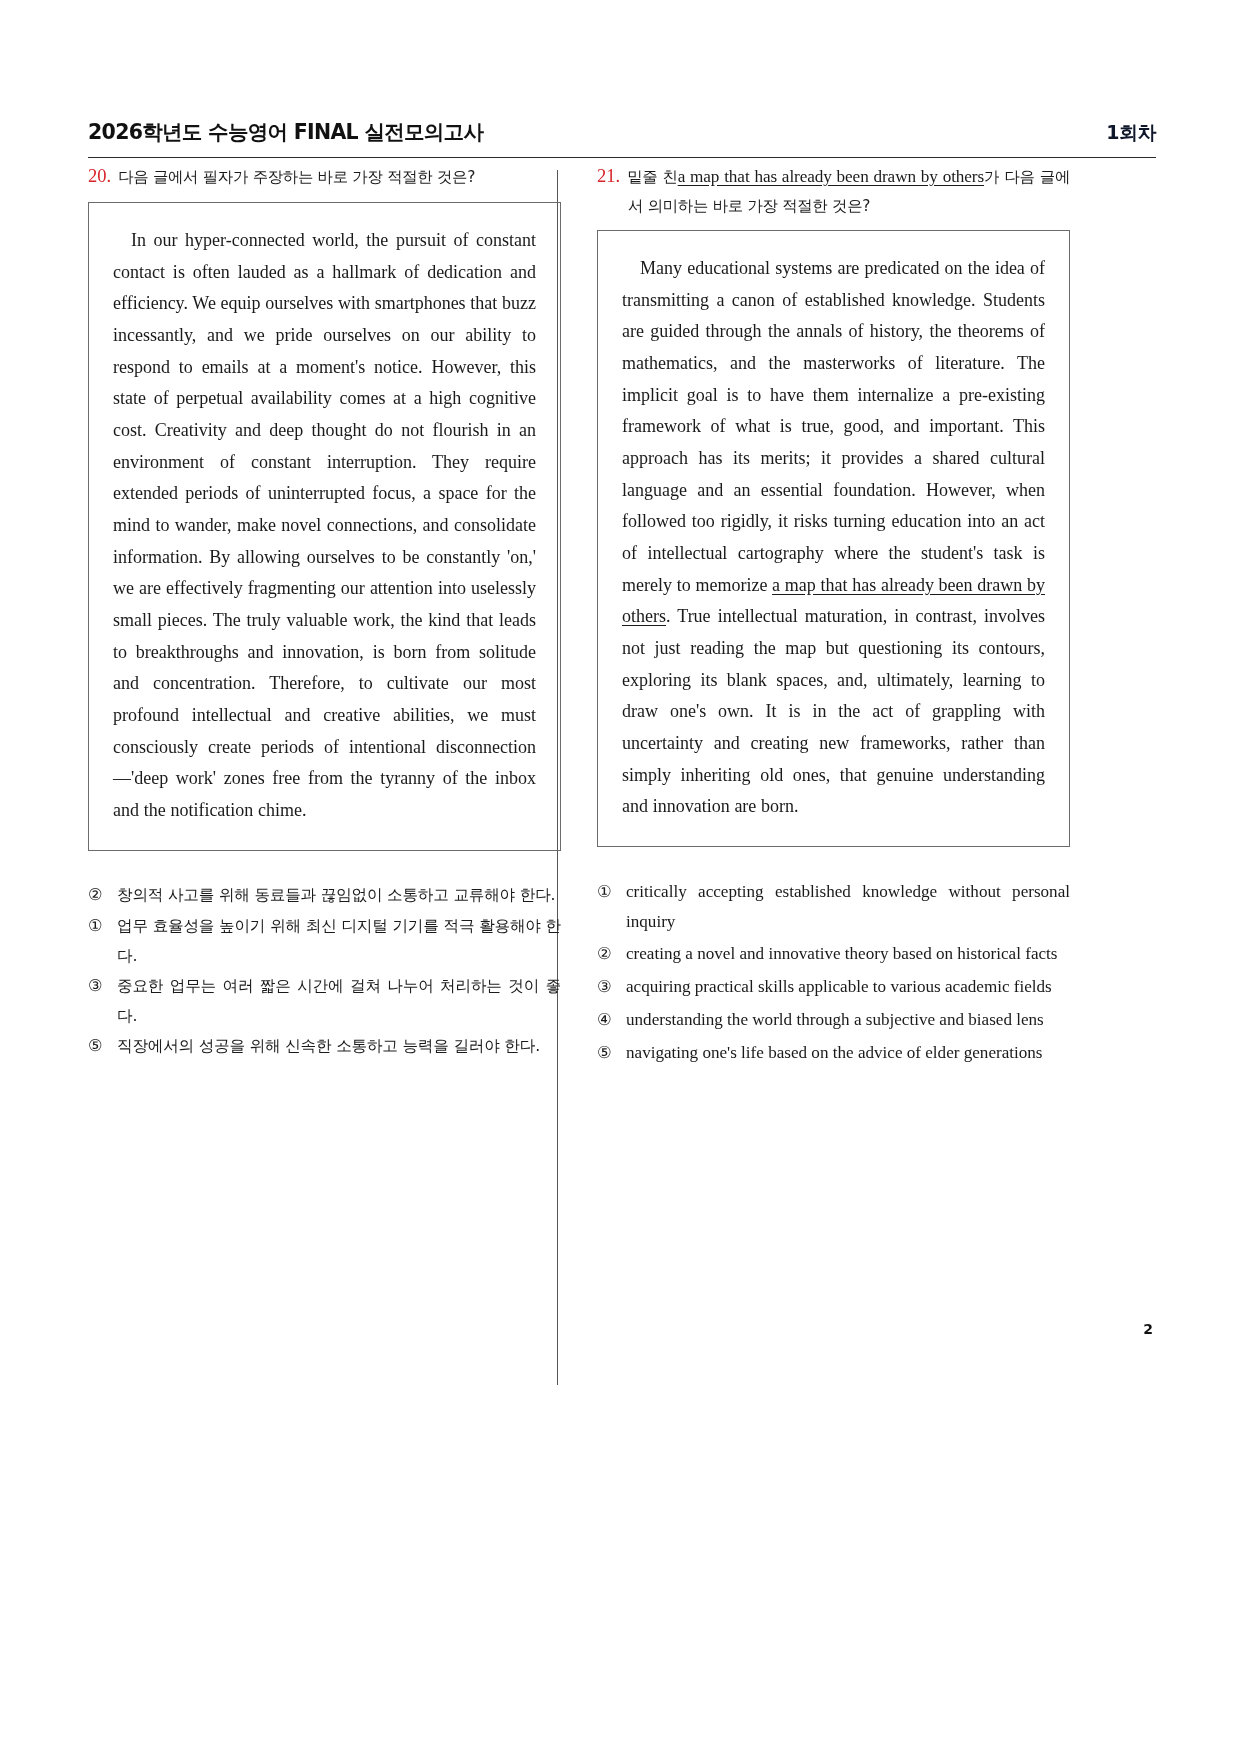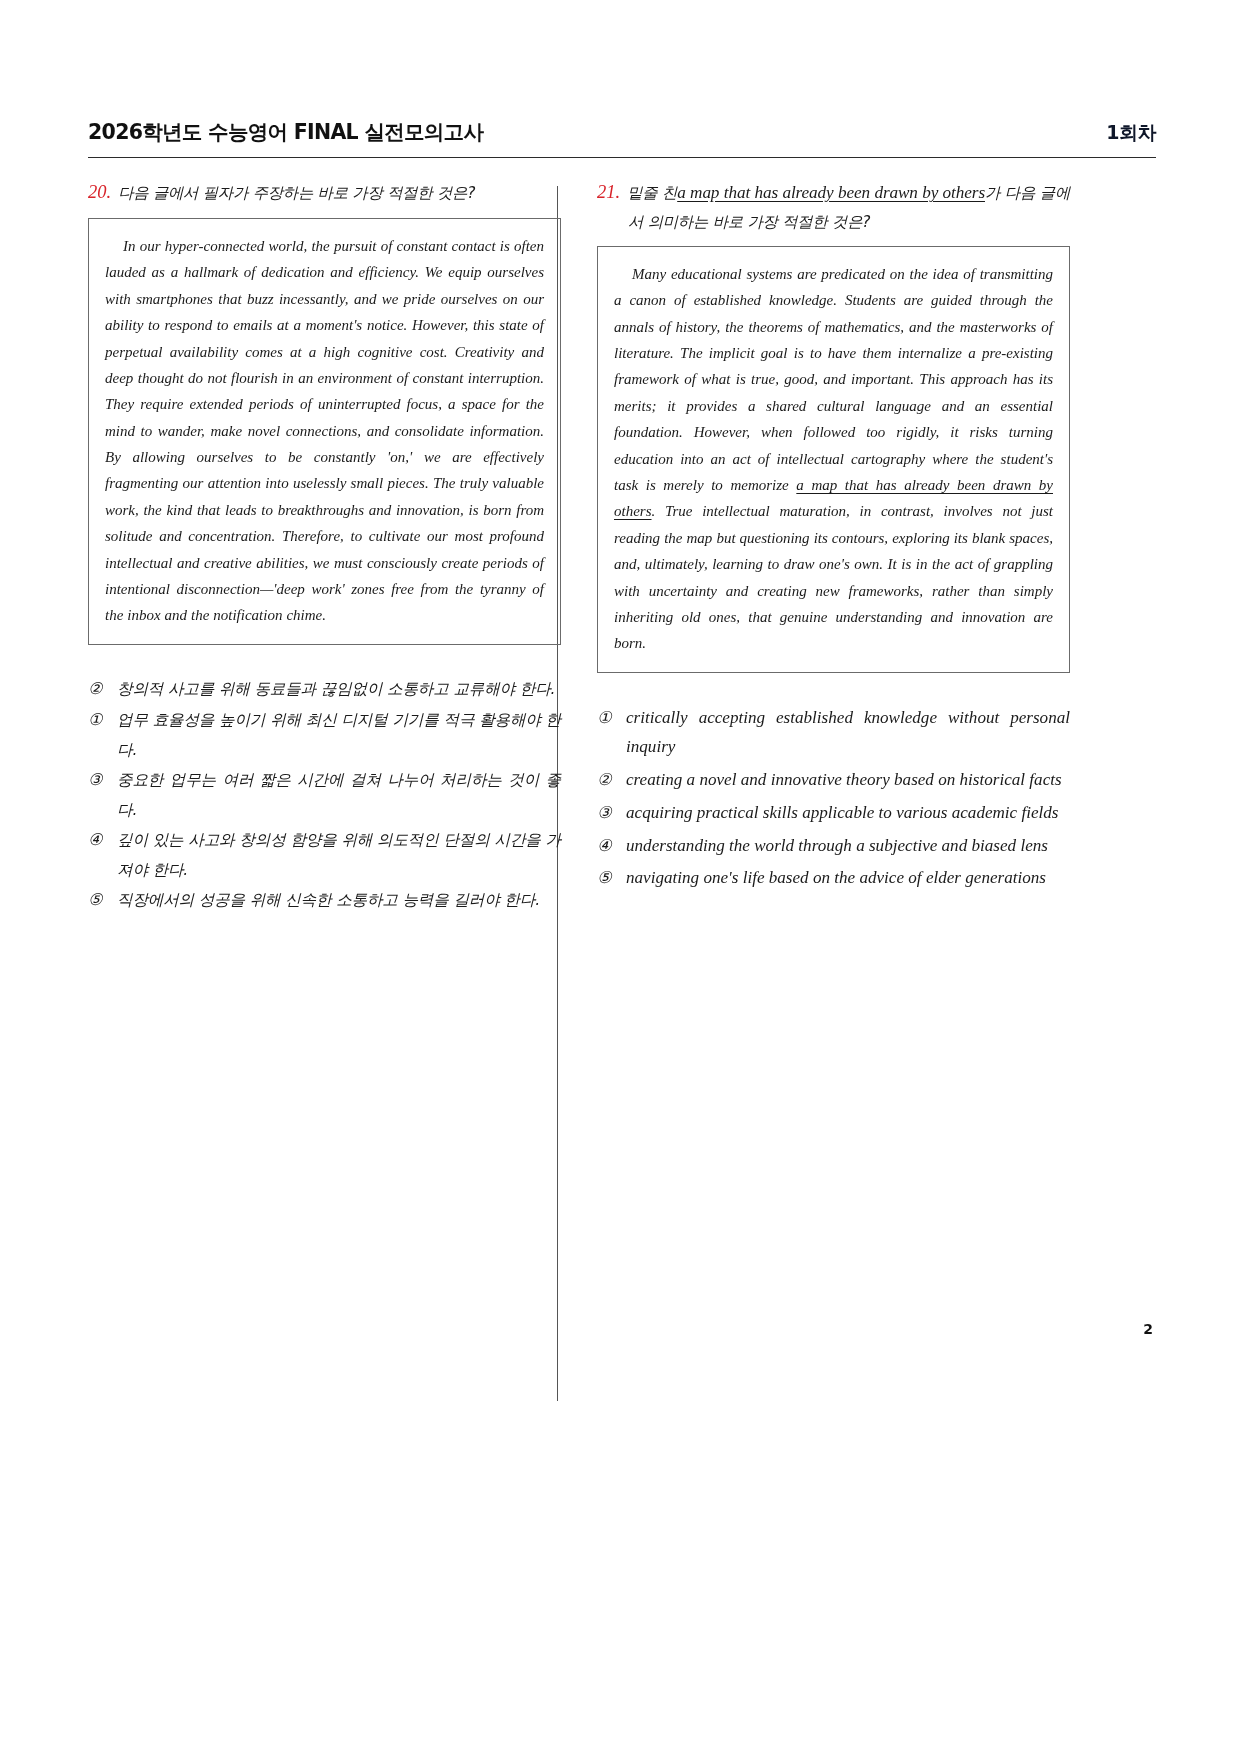--- a/index.html
+++ b/index.html
@@ -57,24 +57,23 @@
     top: 157px;
     width: 1068px;
     height: 1px;
     background: #2b2b2b;
   }
 
   
   .columns {
     position: absolute;
     left: 88px;
-    top: 178px;
+    top: 162px;
     width: 1068px;
     height: 1330px;
-    font-style: italic;
   }
   .col {
     position: absolute;
     top: 0;
     width: 473px;
   }
   .col-left  { left: 0px; }
   .col-right { left: 509px; }
 
   .col-divider {
@@ -115,22 +114,22 @@
   }
 
   
   .passage {
     border: 1px solid #6b6b6b;
     padding: 14px 16px 15px 16px;
     margin: 2px 0 0 0;
     box-sizing: border-box;
   }
   .passage p {
-    margin: 0;
-    font-size: 15px;
+    margin: 8px;
+    font-size: 18px;
     line-height: 1.76;
     text-align: justify;
     text-justify: inter-word;
     text-indent: 18px;
     word-spacing: 0.2px;
     hyphens: none;
   }
   .passage p u {
     text-decoration: underline;
     text-underline-offset: 3px;
@@ -219,23 +218,20 @@
         <div class="choice">
           <span class="mark">②</span><span>창의적 사고를 위해 동료들과 끊임없이 소통하고 교류해야 한다.</span>
         </div>
         <div class="choice">
           <span class="mark">①</span><span>업무 효율성을 높이기 위해 최신 디지털 기기를 적극 활용해야 한다.</span>
         </div>
         <div class="choice">
           <span class="mark">③</span><span>중요한 업무는 여러 짧은 시간에 걸쳐 나누어 처리하는 것이 좋다.</span>
         </div>
         <div class="choice">
-          <span class="mark">④</span><span>깊이 있는 사고와 창의성 함양을 위해 의도적인 단절의 시간을 가져야 한다.</span>
-        </div>
-        <div class="choice">
           <span class="mark">⑤</span><span>직장에서의 성공을 위해 신속한 소통하고 능력을 길러야 한다.</span>
         </div>
       </div>
 
     </div>
 
     <div class="col col-right">
 
       <div class="q-head">
         <span class="q-num">21.</span><span class="kr">밑줄 친</span><span class="en-u">a map that has already been drawn by others</span><span class="kr">가 다음 글에서 의미하는 바로 가장 적절한 것은?</span>

